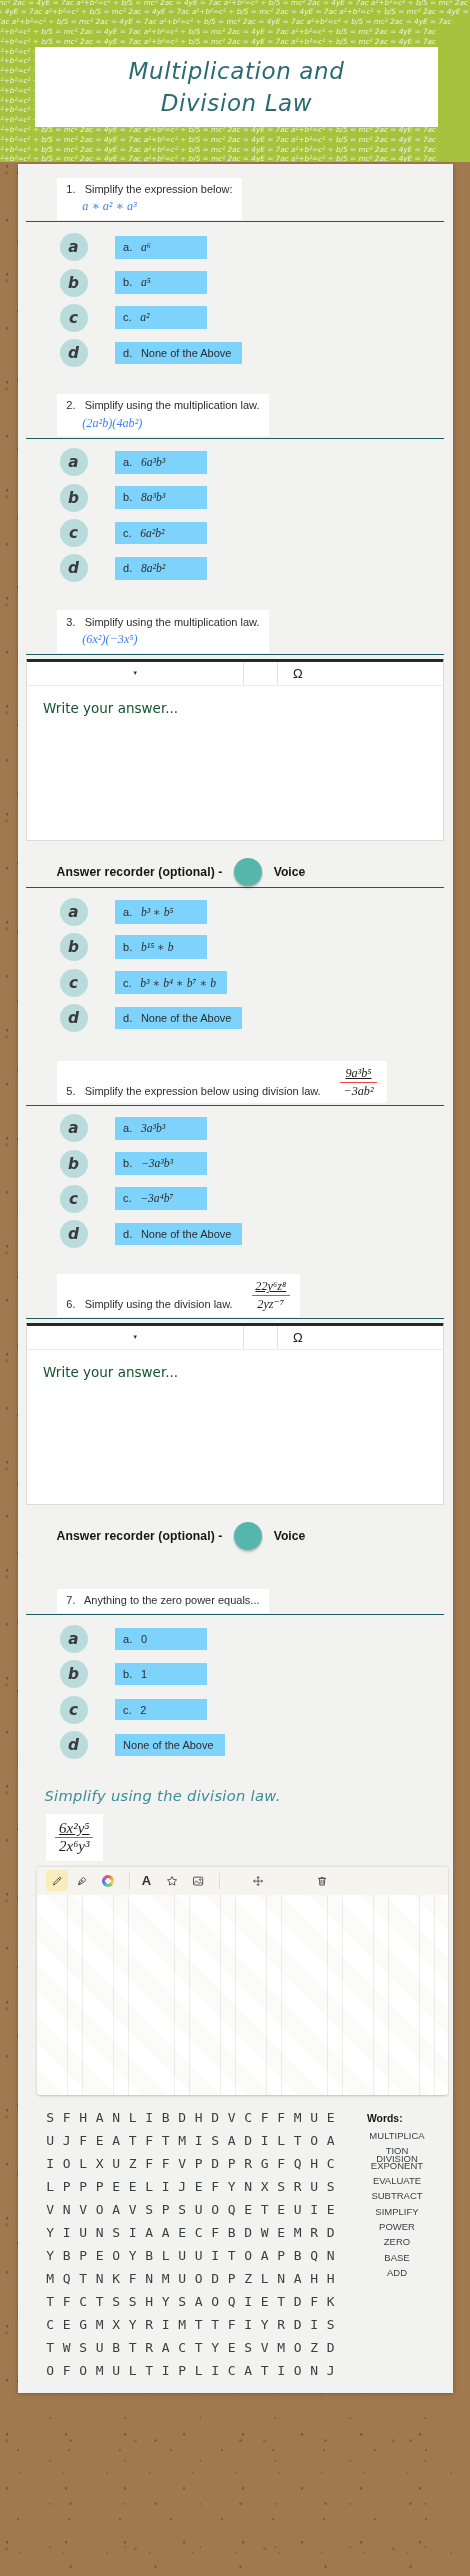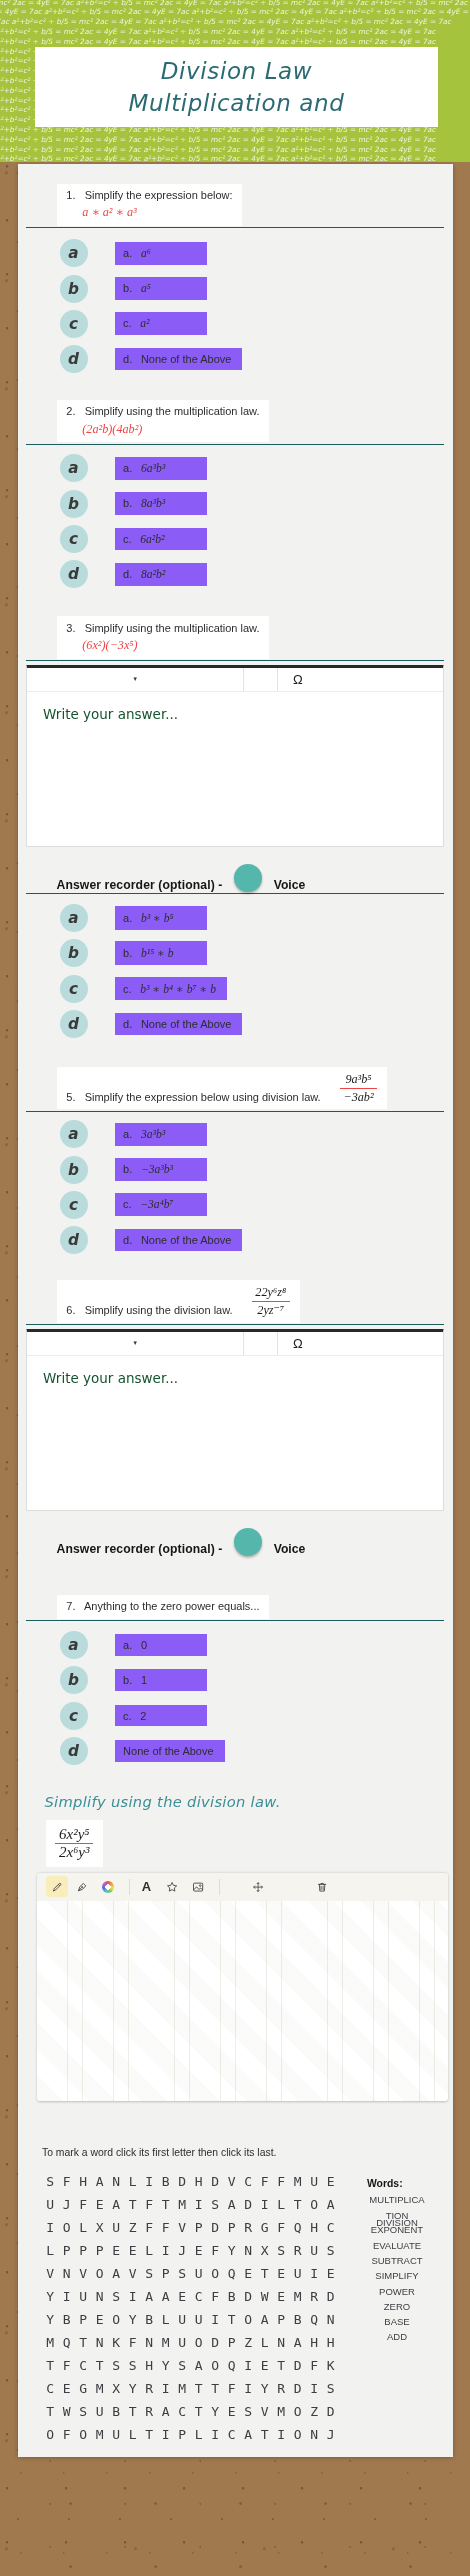--- a/index.html
+++ b/index.html
@@ -30,63 +30,63 @@
     background: #ffffff; display: flex; flex-direction: column; justify-content: center; align-items: center;
   }
   .title-line {
     font-family: "DejaVu Sans", sans-serif; font-style: italic;
     font-size: 23px; line-height: 32px; color: #2b6a72; letter-spacing: 0.6px;
   }
   
   .main-card {
     position: relative; width: 435px; margin: 1.8px auto 0;
     background: #f2f2f0; box-shadow: 0 1.2px 4.9px rgba(0,0,0,.28);
-    padding: 20px 0 11px 0;
+    padding: 14px 0 11px 0;
   }
   .q-box {
     display: inline-block; background: #ffffff; margin-left: 39px;
     padding: 4.3px 9.8px; font-size: 11px; line-height: 15.3px; color: #2d2d2d; max-width: 367px;
   }
   .q-num { font-weight: bold; margin-right: 6.1px; font-weight: normal; }
   .q-expr { font-family: "Liberation Serif", "DejaVu Serif", serif; font-style: italic;
-    font-size: 12.2px; line-height: 18.4px; margin-left: 16px; color: #ef4444; }
+    font-size: 12.2px; line-height: 18.4px; margin-left: 16px; color: #3b82f6; }
   .frac { display: inline-block; text-align: center; margin-left: 16px;
     font-family: "Liberation Serif", "DejaVu Serif", serif; font-style: italic; color: #1d1d1d; }
-  .frac .fr-num { display: block; font-size: 12.2px; line-height: 16.5px; padding: 0 3.7px; }
+  .frac .fr-num { display: block; font-size: 12.2px; line-height: 16.5px; padding: 0 3.7px; text-decoration: underline; }
   .frac .fr-den { display: block; font-size: 12.2px; line-height: 16.5px; padding: 0 3.7px;
     border-top: 1px solid #ef4444; }
   .q-rule { border: none; border-bottom: 1px solid #1d5c5e; margin: 1.2px 8.6px 0 8.6px; }
   
   .opt { display: flex; align-items: center; margin: 7.3px 0 0 42px; min-height: 28px; }
   .opt-circle {
     width: 28px; height: 28px; border-radius: 50%; background: #b9dbdc; flex: 0 0 28px;
     display: flex; align-items: center; justify-content: center;
     font-family: "DejaVu Sans", sans-serif; font-style: italic; font-weight: bold;
     font-size: 15.3px; color: #3a3a3a; cursor: pointer;
   }
   .opt-box {
-    background: #8b5cf6; margin-left: 27px; padding: 4.9px 11px 4.9px 8.6px;
+    background: #7dd3fc; margin-left: 27px; padding: 4.9px 11px 4.9px 8.6px;
     min-width: 92px; font-size: 11px; color: #2d2d2d; cursor: pointer;
   }
   .opt-label { margin-right: 8.6px; }
   .opt-math { font-family: "Liberation Serif", "DejaVu Serif", serif; font-style: italic; font-size: 11.6px; }
   
   .editor {
     margin: 3.7px 8.6px 0 8.6px; background: #ffffff;
     border: 0.6px solid #dcdcdc; border-top: 3.1px solid #282828; border-radius: 1.2px;
   }
   .editor-toolbar { display: flex; height: 24.5px; border-bottom: 1.2px solid #ececec; align-items: stretch; }
   .tb-left { flex: 0 0 52%; display: flex; align-items: center; justify-content: center;
     font-size: 6.7px; color: #333; cursor: pointer; }
   .tb-sep { flex: 0 0 35px; border-left: 0.6px solid #e3e3e3; border-right: 0.6px solid #e3e3e3; }
   .tb-omega { display: flex; align-items: center; padding-left: 14.7px; font-size: 13px; color: #222; cursor: pointer; }
   .editor-area { height: 154px; padding: 13.5px 16px; font-size: 13.5px; color: #14532d;
     font-family: "DejaVu Sans", sans-serif; cursor: text; }
   
-  .recorder { display: flex; align-items: flex-end; margin: 17px 0 0 39px; }
+  .recorder { display: flex; align-items: center; margin: 17px 0 0 39px; }
   .rec-label { font-size: 12.2px; font-weight: bold; color: #161616; letter-spacing: 0.1px; }
   .rec-circle { width: 28px; height: 28px; border-radius: 50%; background: #55b6ab;
     margin: 0 12.2px 0 11px; box-shadow: 0 1.8px 2.4px rgba(0,0,0,.28); cursor: pointer; }
   .rec-voice { font-size: 12.2px; font-weight: bold; color: #161616; }
   
   .mt44{margin-top:27px}.mt46{margin-top:28px}.mt48{margin-top:29px}.mt42{margin-top:26px}
   .mt58{margin-top:35px}.mt64{margin-top:39px}.mt16{margin-top:9.8px}.mt18{margin-top:11px}.mt14{margin-top:8.6px}
   
   .hand-heading {
     margin: 28px 0 0 27px; font-family: "DejaVu Sans", sans-serif; font-style: italic;
@@ -123,22 +123,22 @@
   .words-title { font-size: 10.4px; font-weight: bold; color: #161616; margin-bottom: 3.7px; }
   .word { font-size: 9.5px; line-height: 15.3px; color: #3b3e42; word-break: break-all; text-align: center; }
   #words-list .word:nth-child(2), #words-list .word:nth-child(3) { margin-top: -8px; }
 </style>
 </head>
 <body>
 
 <div class="header">
   <div class="pattern" id="pattern-fill">mc² 2ac = 4yE = 7ac a²+b²=c² ÷ b∕5 = mc² 2ac = 4yE = 7ac a²+b²=c² ÷ b∕5 = mc² 2ac = 4yE = 7ac a²+b²=c² ÷ b∕5 = mc² 2ac = 4yE = 7ac a²+b²=c² ÷ b∕5 = mc² 2ac = 4yE = 7ac a²+b²=c² ÷ b∕5 = mc² 2ac = 4yE = 7ac a²+b²=c² ÷ b∕5 = mc² 2ac = 4yE = 7ac a²+b²=c² ÷ b∕5 = mc² 2ac = 4yE = 7ac a²+b²=c² ÷ b∕5 = mc² 2ac = 4yE = 7ac a²+b²=c² ÷ b∕5 = mc² 2ac = 4yE = 7ac a²+b²=c² ÷ b∕5 = mc² 2ac = 4yE = 7ac a²+b²=c² ÷ b∕5 = mc² 2ac = 4yE = 7ac a²+b²=c² ÷ b∕5 = mc² 2ac = 4yE = 7ac a²+b²=c² ÷ b∕5 = mc² 2ac = 4yE = 7ac a²+b²=c² ÷ b∕5 = mc² 2ac = 4yE = 7ac a²+b²=c² ÷ b∕5 = mc² 2ac = 4yE = 7ac a²+b²=c² ÷ b∕5 = mc² 2ac = 4yE = 7ac a²+b²=c² ÷ b∕5 = mc² 2ac = 4yE = 7ac a²+b²=c² ÷ b∕5 = mc² 2ac = 4yE = 7ac a²+b²=c² ÷ b∕5 = mc² 2ac = 4yE = 7ac a²+b²=c² ÷ b∕5 = mc² 2ac = 4yE = 7ac a²+b²=c² ÷ b∕5 = mc² 2ac = 4yE = 7ac a²+b²=c² ÷ b∕5 = mc² 2ac = 4yE = 7ac a²+b²=c² ÷ b∕5 = mc² 2ac = 4yE = 7ac a²+b²=c² ÷ b∕5 = mc² 2ac = 4yE = 7ac a²+b²=c² ÷ b∕5 = mc² 2ac = 4yE = 7ac a²+b²=c² ÷ b∕5 = mc² 2ac = 4yE = 7ac a²+b²=c² ÷ b∕5 = mc² 2ac = 4yE = 7ac a²+b²=c² ÷ b∕5 = mc² 2ac = 4yE = 7ac a²+b²=c² ÷ b∕5 = mc² 2ac = 4yE = 7ac a²+b²=c² ÷ b∕5 = mc² 2ac = 4yE = 7ac a²+b²=c² ÷ b∕5 = mc² 2ac = 4yE = 7ac a²+b²=c² ÷ b∕5 = mc² 2ac = 4yE = 7ac a²+b²=c² ÷ b∕5 = mc² 2ac = 4yE = 7ac a²+b²=c² ÷ b∕5 = mc² 2ac = 4yE = 7ac a²+b²=c² ÷ b∕5 = mc² 2ac = 4yE = 7ac a²+b²=c² ÷ b∕5 = mc² 2ac = 4yE = 7ac a²+b²=c² ÷ b∕5 = mc² 2ac = 4yE = 7ac a²+b²=c² ÷ b∕5 = mc² 2ac = 4yE = 7ac a²+b²=c² ÷ b∕5 = mc² 2ac = 4yE = 7ac a²+b²=c² ÷ b∕5 = mc² 2ac = 4yE = 7ac a²+b²=c² ÷ b∕5 = mc² 2ac = 4yE = 7ac a²+b²=c² ÷ b∕5 = mc² 2ac = 4yE = 7ac a²+b²=c² ÷ b∕5 = mc² 2ac = 4yE = 7ac a²+b²=c² ÷ b∕5 = mc² 2ac = 4yE = 7ac a²+b²=c² ÷ b∕5 = mc² 2ac = 4yE = 7ac a²+b²=c² ÷ b∕5 = mc² 2ac = 4yE = 7ac a²+b²=c² ÷ b∕5 = mc² 2ac = 4yE = 7ac a²+b²=c² ÷ b∕5 = mc² 2ac = 4yE = 7ac a²+b²=c² ÷ b∕5 = mc² 2ac = 4yE = 7ac a²+b²=c² ÷ b∕5 = mc² 2ac = 4yE = 7ac a²+b²=c² ÷ b∕5 = mc² 2ac = 4yE = 7ac a²+b²=c² ÷ b∕5 = mc² 2ac = 4yE = 7ac a²+b²=c² ÷ b∕5 = mc² 2ac = 4yE = 7ac a²+b²=c² ÷ b∕5 = mc² 2ac = 4yE = 7ac a²+b²=c² ÷ b∕5 = mc² 2ac = 4yE = 7ac a²+b²=c² ÷ b∕5 = mc² 2ac = 4yE = 7ac a²+b²=c² ÷ b∕5 = mc² 2ac = 4yE = 7ac a²+b²=c² ÷ b∕5 = mc² 2ac = 4yE = 7ac a²+b²=c² ÷ b∕5 = mc² 2ac = 4yE = 7ac a²+b²=c² ÷ b∕5 = mc² 2ac = 4yE = 7ac a²+b²=c² ÷ b∕5 = mc² 2ac = 4yE = 7ac a²+b²=c² ÷ b∕5 = mc² 2ac = 4yE = 7ac a²+b²=c² ÷ b∕5 = mc² 2ac = 4yE = 7ac a²+b²=c² ÷ b∕5 = mc² 2ac = 4yE = 7ac a²+b²=c² ÷ b∕5 = mc² 2ac = 4yE = 7ac a²+b²=c² ÷ b∕5 = mc² 2ac = 4yE = 7ac a²+b²=c² ÷ b∕5 = mc² 2ac = 4yE = 7ac a²+b²=c² ÷ b∕5 = mc² 2ac = 4yE = 7ac a²+b²=c² ÷ b∕5 = mc² 2ac = 4yE = 7ac a²+b²=c² ÷ b∕5 = mc² 2ac = 4yE = 7ac a²+b²=c² ÷ b∕5 = mc² 2ac = 4yE = 7ac a²+b²=c² ÷ b∕5 = mc² 2ac = 4yE = 7ac a²+b²=c² ÷ b∕5 = mc² 2ac = 4yE = 7ac a²+b²=c² ÷ b∕5 = mc² 2ac = 4yE = 7ac a²+b²=c² ÷ b∕5 = mc² 2ac = 4yE = 7ac a²+b²=c² ÷ b∕5 = mc² 2ac = 4yE = 7ac a²+b²=c² ÷ b∕5 = mc² 2ac = 4yE = 7ac a²+b²=c² ÷ b∕5 = mc² 2ac = 4yE = 7ac a²+b²=c² ÷ b∕5 = mc² 2ac = 4yE = 7ac a²+b²=c² ÷ b∕5 = mc² 2ac = 4yE = 7ac a²+b²=c² ÷ b∕5 = mc² 2ac = 4yE = 7ac a²+b²=c² ÷ b∕5 = mc² 2ac = 4yE = 7ac a²+b²=c² ÷ b∕5 = mc² 2ac = 4yE = 7ac a²+b²=c² ÷ b∕5 = mc² 2ac = 4yE = 7ac a²+b²=c² ÷ b∕5 = mc² 2ac = 4yE = 7ac a²+b²=c² ÷ b∕5 = mc² 2ac = 4yE = 7ac a²+b²=c² ÷ b∕5 = mc² 2ac = 4yE = 7ac a²+b²=c² ÷ b∕5 = mc² 2ac = 4yE = 7ac a²+b²=c² ÷ b∕5 = mc² 2ac = 4yE = 7ac a²+b²=c² ÷ b∕5 = </div>
   <div class="title-card">
+    <div class="title-line">Multiplication and</div>
     <div class="title-line">Division Law</div>
-    <div class="title-line">Multiplication and</div>
   </div>
 </div>
 
 <div class="main-card">
 
   
   <div class="q-box">
     <span class="q-num">1.</span>
     <span>Simplify the expression below:</span>
     <div class="q-expr">a ∗ a² ∗ a³</div>
@@ -356,21 +356,20 @@
       <div class="tool" style="margin-left:38px">
         <svg width="12.2" height="12.2" viewBox="0 0 20 20" fill="none" stroke="#3d3d3d" stroke-width="1.4" stroke-linecap="round" stroke-linejoin="round">
             <path d="M4 5.5h12M8 5.5V4h4v1.5M5.5 5.5l.8 11h7.4l.8-11M8.3 8.5v5.5M11.7 8.5v5.5"></path>
           </svg>
       </div>
     </div>
     <div class="draw-canvas"></div>
   </div>
 
   
-  <div class="ws-hint">To mark a word click its first letter then click its last.</div>
   <div class="ws-wrap">
     <div class="ws-grid" id="ws-grid">
         <div class="ws-row">
           <span class="ws-cell">S</span>
           <span class="ws-cell">F</span>
           <span class="ws-cell">H</span>
           <span class="ws-cell">A</span>
           <span class="ws-cell">N</span>
           <span class="ws-cell">L</span>
           <span class="ws-cell">I</span>

